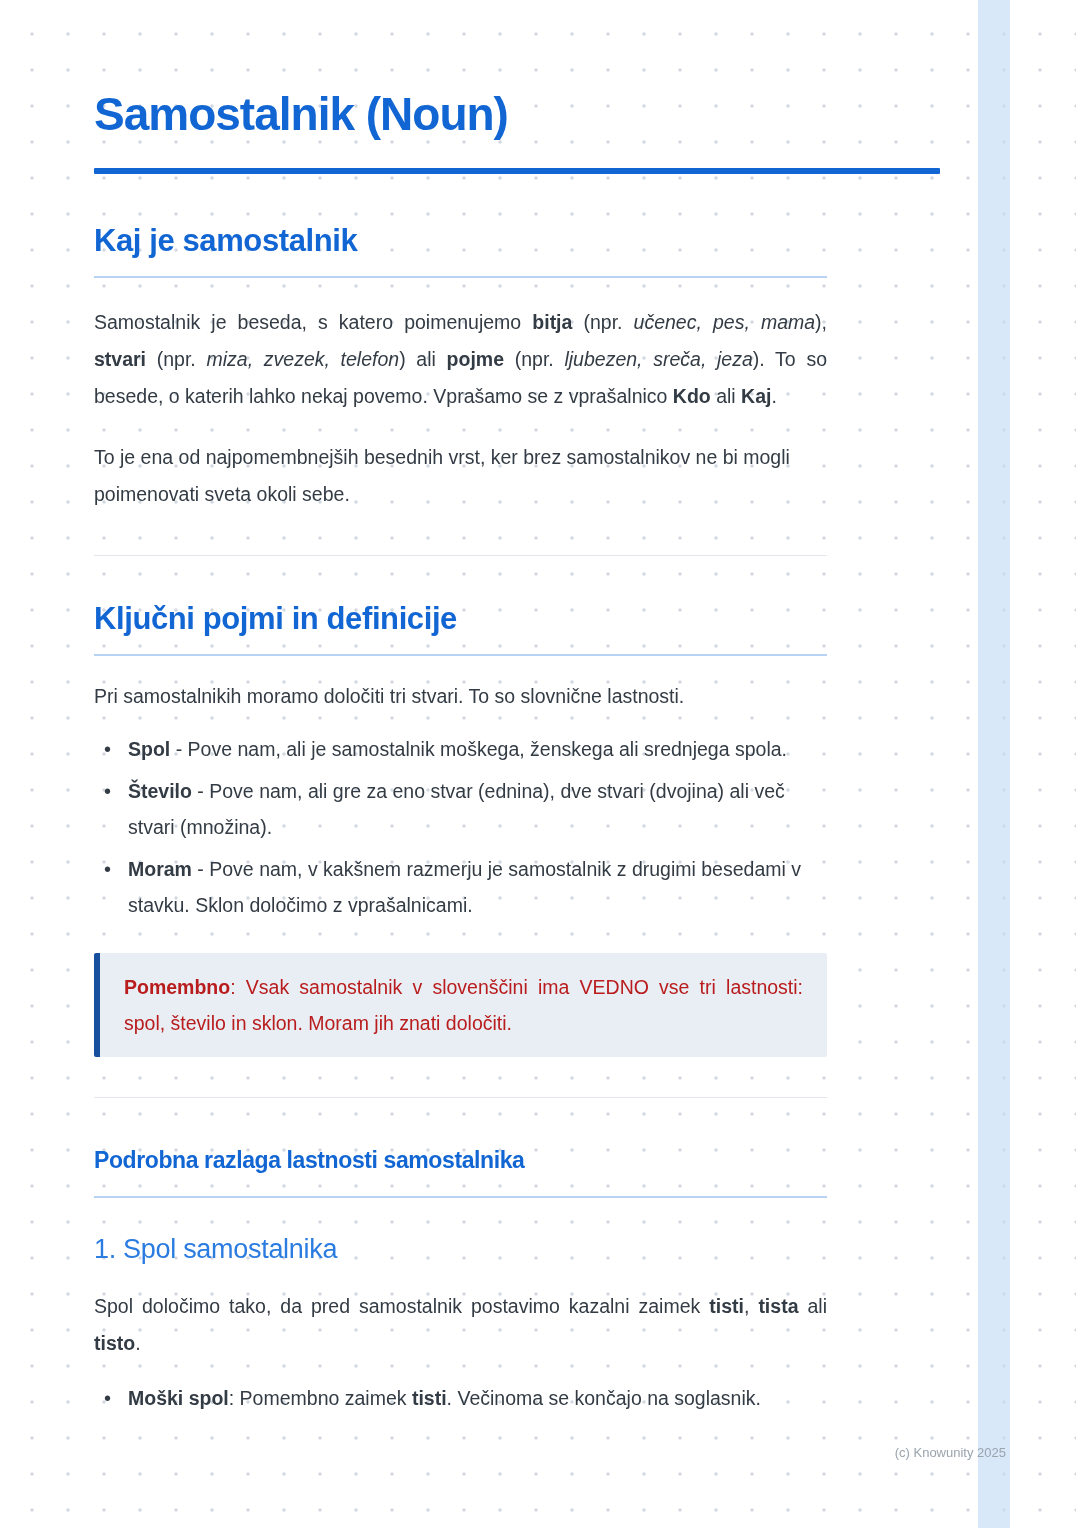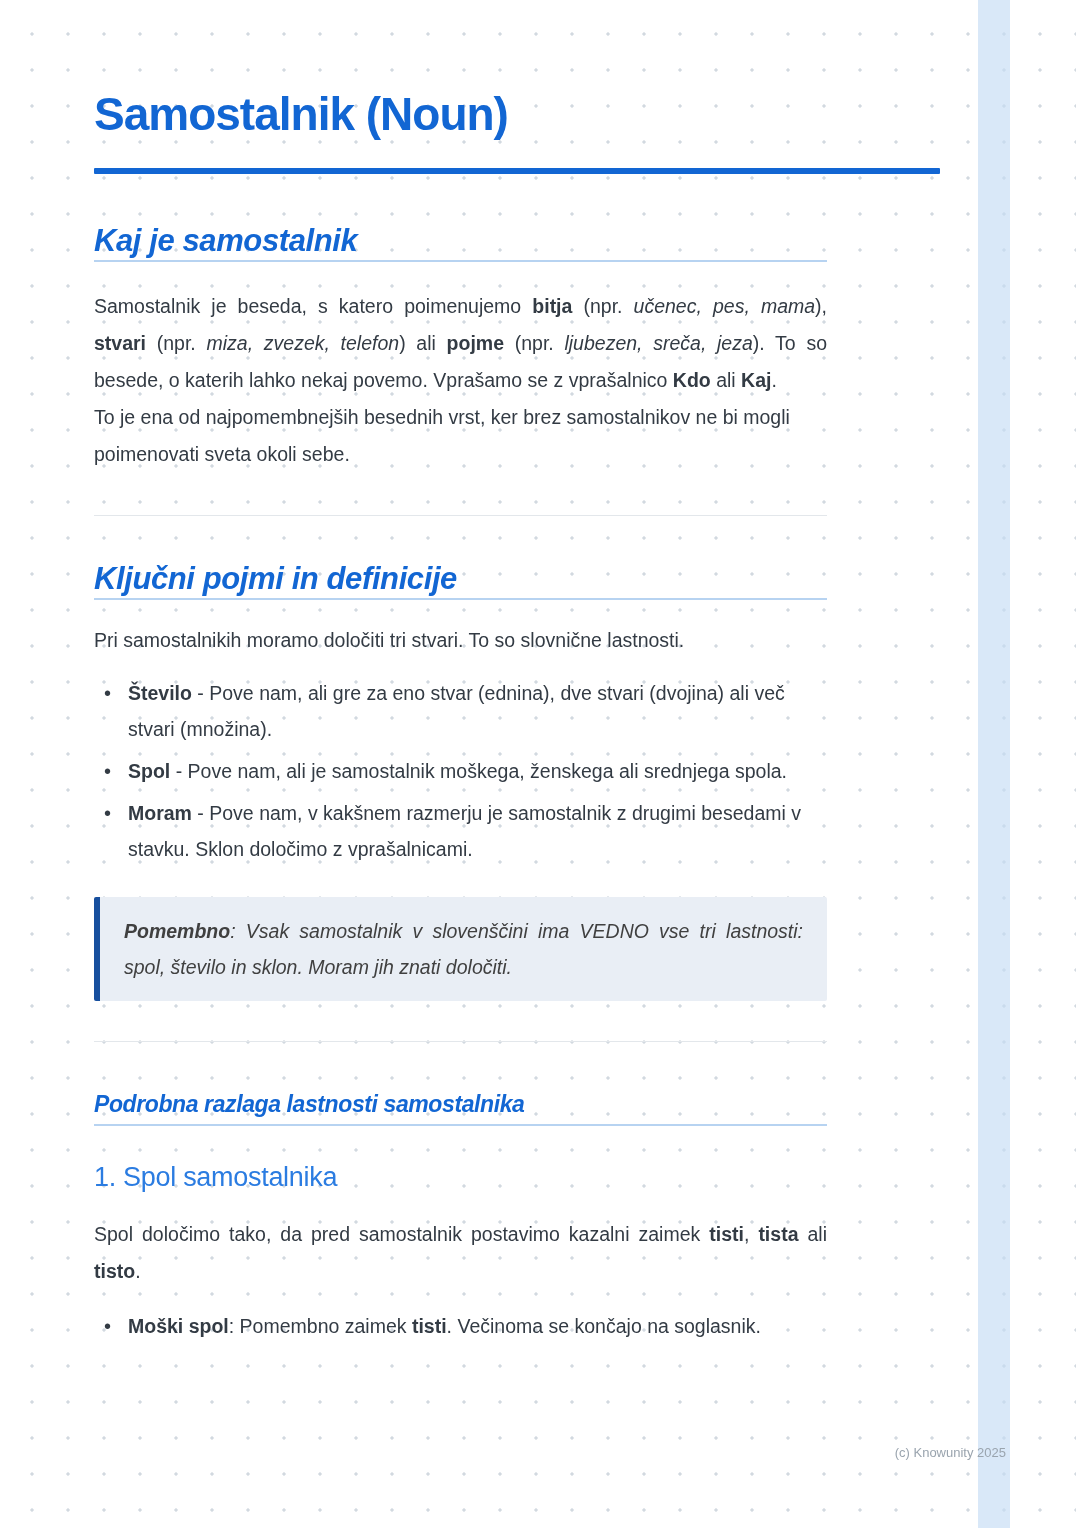--- a/index.html
+++ b/index.html
@@ -50,36 +50,37 @@
     border-radius: 1px;
   }
 
   h2.section-heading {
     margin-top: 48px;
     font-size: 31px;
     line-height: 38px;
     font-weight: 700;
     letter-spacing: -0.4px;
     color: #1266d3;
+    padding-bottom: 16px;
     border-bottom: 2px solid #b7d3f1;
-    font-style: italic;
   }
   h2.section-heading.second { margin-top: 44px; }
   h2.section-heading.big { margin-top: 42px; font-size: 23px; line-height: 40px; }
 
   h3.subsection-heading {
     margin-top: 34px;
     font-size: 27px;
     line-height: 34px;
     font-weight: 400;
     letter-spacing: -0.3px;
     color: #2b7ce1;
   }
 
   p.body {
+    margin-top: 24px;
     font-size: 19.5px;
     line-height: 37px;
     color: #333b44;
   }
   p.body.first { margin-top: 26px; }
   p.body.tight { margin-top: 22px; }
   p.body.just { text-align: justify; }
 
   hr.divider {
     margin-top: 42px;
@@ -114,23 +115,22 @@
   .callout {
     margin-top: 30px;
     background: #e9eef5;
     border-left: 6px solid #174f9e;
     border-radius: 2px;
     padding: 16px 24px 16px 24px;
   }
   .callout p {
     font-size: 19.5px;
     line-height: 36px;
-    color: #404040;
+    color: #b91c1c;
     text-align: justify;
-    font-style: italic;
   }
 
   .footer-credit {
     position: absolute;
     right: 70px;
     bottom: 68px;
     font-size: 13px;
     color: #9aa4ae;
   }
 
@@ -155,24 +155,24 @@
     <p class="body">To je ena od najpomembnejših besednih vrst, ker brez samostalnikov ne bi mogli poimenovati sveta okoli sebe.</p>
 
     <hr class="divider">
 
     <h2 class="section-heading second">Ključni pojmi in definicije</h2>
 
     <p class="body tight">Pri samostalnikih moramo določiti tri stvari. To so slovnične lastnosti.</p>
 
     <ul class="bullets">
       <li>
-        <span><span class="seg-bold">Število</span><span> - Pove nam, ali gre za eno stvar (ednina), dve stvari (dvojina) ali več stvari (množina).</span></span>
+        <span><span class="seg-bold">Spol</span><span> - Pove nam, ali je samostalnik moškega, ženskega ali srednjega spola.</span></span>
       </li>
       <li>
-        <span><span class="seg-bold">Spol</span><span> - Pove nam, ali je samostalnik moškega, ženskega ali srednjega spola.</span></span>
+        <span><span class="seg-bold">Število</span><span> - Pove nam, ali gre za eno stvar (ednina), dve stvari (dvojina) ali več stvari (množina).</span></span>
       </li>
       <li>
         <span><span class="seg-bold">Moram</span><span> - Pove nam, v kakšnem razmerju je samostalnik z drugimi besedami v stavku. Sklon določimo z vprašalnicami.</span></span>
       </li>
     </ul>
 
     <div class="callout">
       <p><span class="seg-bold">Pomembno</span><span>: Vsak samostalnik v slovenščini ima VEDNO vse tri lastnosti: spol, število in sklon. Moram jih znati določiti.</span></p>
     </div>
 

